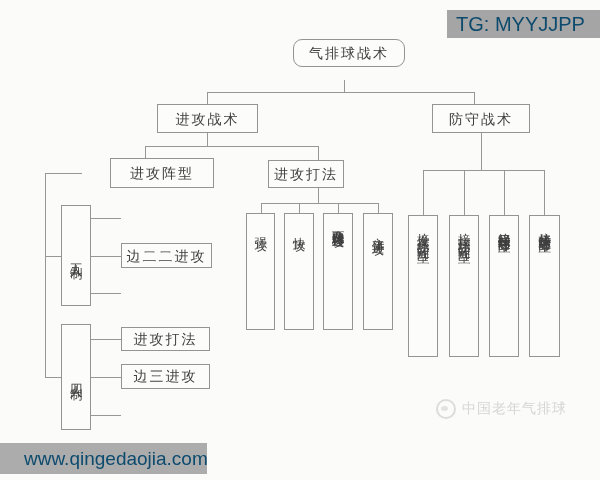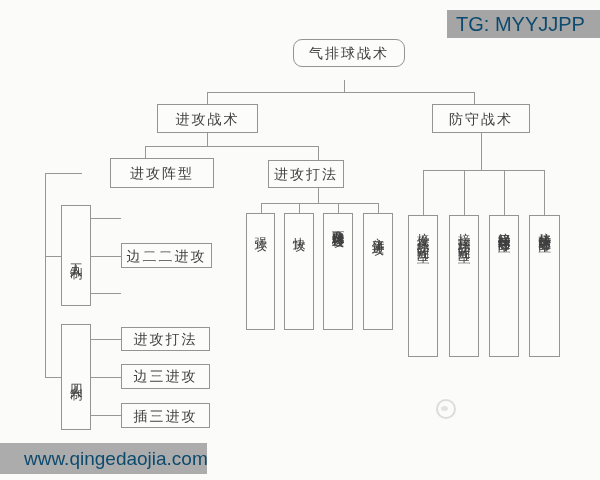--- a/index.html
+++ b/index.html
@@ -67,20 +67,21 @@
 <div id="canvas">
 
   <div id="tg-banner" class="banner">
     <span>TG: MYYJJPP</span>
   </div>
   <div id="url-banner" class="banner">
     <span>www.qingedaojia.com</span>
   </div>
   <div id="logo-mark">
     <span id="logo-circle"></span>
+    <span>中国老年气排球</span>
   </div>
 
   <div class="box" style="left:293px;top:39px;width:112px;height:28px;border-radius:9px;">气排球战术</div>
 
   <div class="vline" style="left:344px;top:80px;height:12px;"></div>
   <div class="hline" style="left:207px;top:92px;width:267px;"></div>
   <div class="vline" style="left:207px;top:92px;height:12px;"></div>
   <div class="vline" style="left:474px;top:92px;height:12px;"></div>
 
   <div class="box" style="left:157px;top:104px;width:101px;height:29px;">进攻战术</div>
@@ -104,21 +105,20 @@
   <div class="hline" style="left:91px;top:256px;width:30px;"></div>
   <div class="hline" style="left:91px;top:293px;width:30px;"></div>
   <div class="box" style="left:121px;top:243px;width:91px;height:25px;text-align:right;">边二二进攻</div>
 
   <div class="box vbox" style="left:61px;top:324px;width:30px;height:106px;">四人制</div>
   <div class="hline" style="left:91px;top:339px;width:30px;"></div>
   <div class="hline" style="left:91px;top:377px;width:30px;"></div>
   <div class="hline" style="left:91px;top:415px;width:30px;"></div>
   <div class="box" style="left:121px;top:327px;width:89px;height:24px;">进攻打法</div>
   <div class="box" style="left:121px;top:364px;width:89px;height:25px;font-family:Liberation Serif, serif;">边三进攻</div>
-  <div class="box" style="left:121px;top:403px;width:89px;height:25px;">插三进攻</div>
 
   <div class="vline" style="left:318px;top:188px;height:15px;"></div>
   <div class="hline" style="left:261px;top:203px;width:117px;"></div>
   <div class="vline" style="left:261px;top:203px;height:10px;"></div>
   <div class="vline" style="left:299px;top:203px;height:10px;"></div>
   <div class="vline" style="left:338px;top:203px;height:10px;"></div>
   <div class="vline" style="left:378px;top:203px;height:10px;"></div>
 
   <div class="box vbox vtop" style="left:246px;top:213px;width:29px;height:117px;">强攻</div>
   <div class="box vbox vtop" style="left:284px;top:213px;width:30px;height:117px;">快攻</div>

